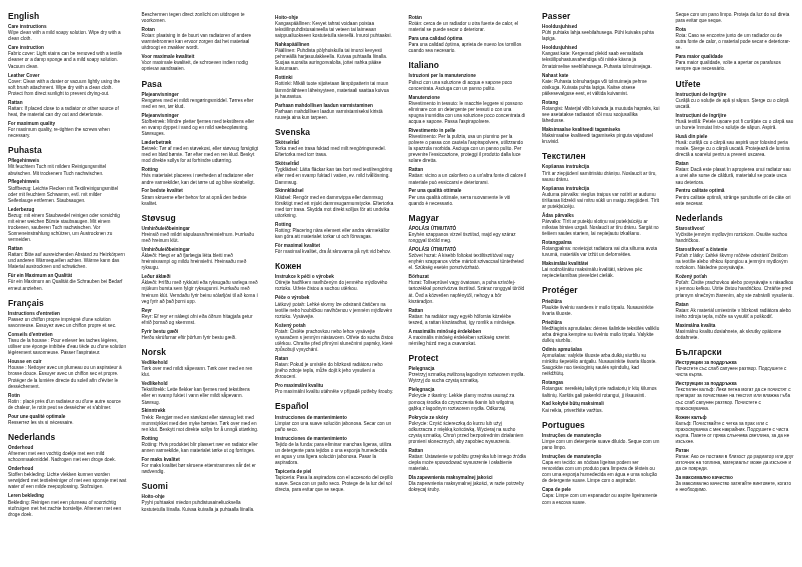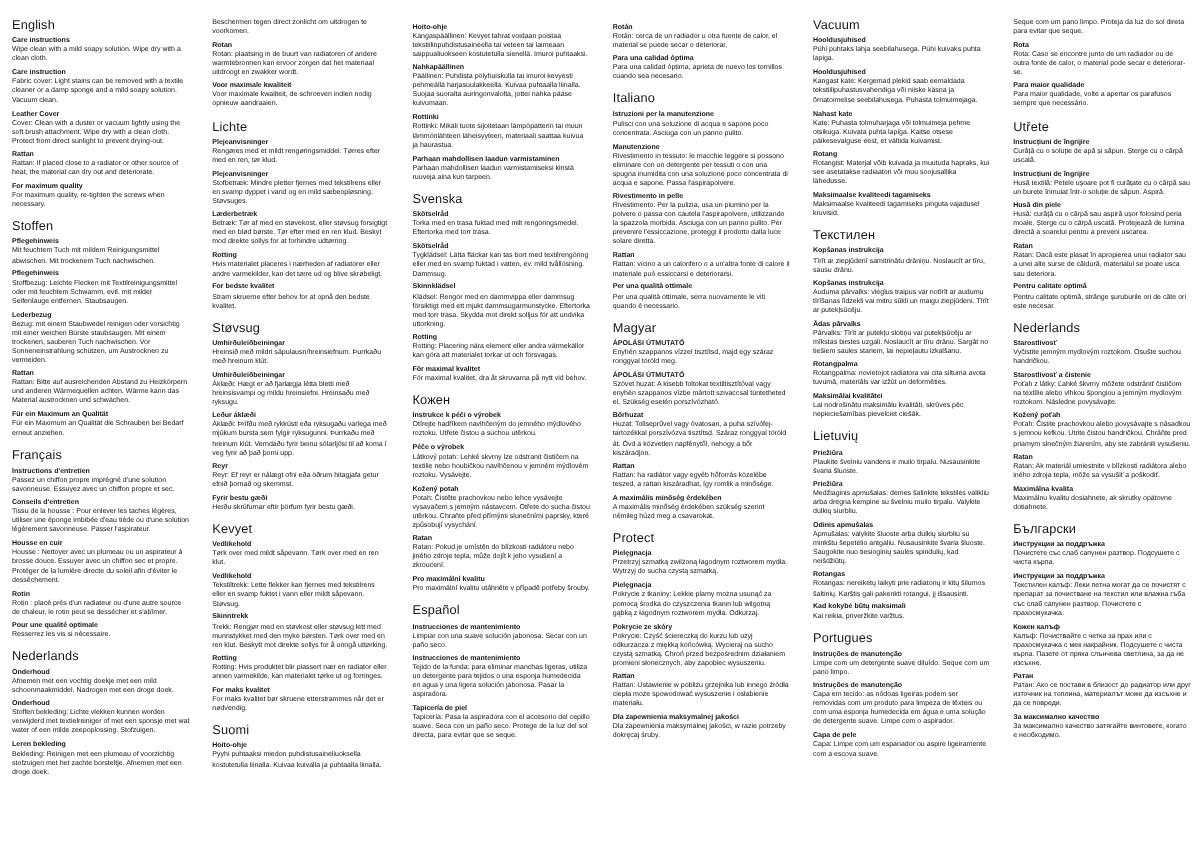--- a/index.html
+++ b/index.html
@@ -3,21 +3,21 @@
 <meta charset="utf-8">
 <style>
   html,body { margin:0; padding:0; background:#ffffff; }
   .sheet {
     width:802px; height:567px; background:#ffffff;
     font-family:"Liberation Sans", sans-serif; color:#151515;
     overflow:hidden; box-sizing:border-box; padding:12px 8px 8px 8px;
   }
   .cols { display:flex; gap:15px; height:100%; }
   .col { flex:1 1 0; min-width:0; }
-  .lang { font-size:8.5px; font-weight:400; line-height:1.1; margin:7px 0 2.5px 0; letter-spacing:0.1px; }
+  .lang { font-size:8.5px; font-weight:700; line-height:1.1; margin:7px 0 2.5px 0; letter-spacing:0.1px; }
   .col .lang:first-child { margin-top:0; }
   .head { font-size:4.7px; font-weight:700; line-height:1.3; margin:2.8px 0 0 0; }
   .para { font-size:4.7px; font-weight:400; line-height:1.3; margin:0 0 0.5px 0; }
 </style>
 </head>
 <body>
 
 <div class="sheet">
   <div class="cols" id="cols">
       <div class="col">
@@ -25,21 +25,21 @@
         <div class="head">Care instructions</div>
         <div class="para">Wipe clean with a mild soapy solution. Wipe dry with a clean cloth.</div>
         <div class="head">Care instruction</div>
         <div class="para">Fabric cover: Light stains can be removed with a textile cleaner or a damp sponge and a mild soapy solution. Vacuum clean.</div>
         <div class="head">Leather Cover</div>
         <div class="para">Cover: Clean with a duster or vacuum lightly using the soft brush attachment. Wipe dry with a clean cloth. Protect from direct sunlight to prevent drying-out.</div>
         <div class="head">Rattan</div>
         <div class="para">Rattan: If placed close to a radiator or other source of heat, the material can dry out and deteriorate.</div>
         <div class="head">For maximum quality</div>
         <div class="para">For maximum quality, re-tighten the screws when necessary.</div>
-        <div class="lang">Stoffen</div>
+        <div class="lang">Puhasta</div>
         <div class="head">Pflegehinweis</div>
         <div class="para">Mit feuchtem Tuch mit mildem Reinigungsmittel abwischen. Mit trockenem Tuch nachwischen.</div>
         <div class="head">Pflegehinweis</div>
         <div class="para">Stoffbezug: Leichte Flecken mit Textilreinigungsmittel oder mit feuchtem Schwamm, evtl. mit milder Seifenlauge entfernen. Staubsaugen.</div>
         <div class="head">Lederbezug</div>
         <div class="para">Bezug: mit einem Staubwedel reinigen oder vorsichtig mit einer weichen Bürste staubsaugen. Mit einem trockenen, sauberen Tuch nachwischen. Vor Sonneneinstrahlung schützen, um Austrocknen zu vermeiden.</div>
         <div class="head">Rattan</div>
         <div class="para">Rattan: Bitte auf ausreichenden Abstand zu Heizkörpern und anderen Wärmequellen achten. Wärme kann das Material austrocknen und schwächen.</div>
         <div class="head">Für ein Maximum an Qualität</div>
         <div class="para">Für ein Maximum an Qualität die Schrauben bei Bedarf erneut anziehen.</div>
@@ -61,21 +61,21 @@
         <div class="para">Stoffen bekleding: Lichte vlekken kunnen worden verwijderd met textielreiniger of met een sponsje met wat water of een milde zeepoplossing. Stofzuigen.</div>
         <div class="head">Leren bekleding</div>
         <div class="para">Bekleding: Reinigen met een plumeau of voorzichtig stofzuigen met het zachte borsteltje. Afnemen met een droge doek.</div>
       </div>
       <div class="col">
         <div class="para">Beschermen tegen direct zonlicht om uitdrogen te voorkomen.</div>
         <div class="head">Rotan</div>
         <div class="para">Rotan: plaatsing in de buurt van radiatoren of andere warmtebronnen kan ervoor zorgen dat het materiaal uitdroogt en zwakker wordt.</div>
         <div class="head">Voor maximale kwaliteit</div>
         <div class="para">Voor maximale kwaliteit, de schroeven indien nodig opnieuw aandraaien.</div>
-        <div class="lang">Lichte</div>
+        <div class="lang">Pasa</div>
         <div class="head">Plejeanvisninger</div>
         <div class="para">Rengøres med et mildt rengøringsmiddel. Tørres efter med en ren, tør klud.</div>
         <div class="head">Plejeanvisninger</div>
         <div class="para">Stofbetræk: Mindre pletter fjernes med tekstilrens eller en svamp dyppet i vand og en mild sæbeopløsning. Støvsuges.</div>
         <div class="head">Læderbetræk</div>
         <div class="para">Betræk: Tør af med en støvekost, eller støvsug forsigtigt med en blød børste. Tør efter med en ren klud. Beskyt mod direkte sollys for at forhindre udtørring.</div>
         <div class="head">Rotting</div>
         <div class="para">Hvis materialet placeres i nærheden af radiatorer eller andre varmekilder, kan det tørre ud og blive skrøbeligt.</div>
         <div class="head">For bedste kvalitet</div>
         <div class="para">Stram skruerne efter behov for at opnå den bedste kvalitet.</div>
@@ -83,21 +83,21 @@
         <div class="head">Umhirðuleiðbeiningar</div>
         <div class="para">Hreinsið með mildri sápulausn/hreinsiefnum. Þurrkaðu með hreinum klút.</div>
         <div class="head">Umhirðuleiðbeiningar</div>
         <div class="para">Áklæði: Hægt er að fjarlægja létta bletti með hreinsisvampi og mildu hreinsiefni. Hreinsaðu með ryksugu.</div>
         <div class="head">Leður áklæði</div>
         <div class="para">Áklæði: Þrífðu með rykkústi eða ryksugaðu varlega með mjúkum bursta sem fylgir ryksugunni. Þurrkaðu með hreinum klút. Verndaðu fyrir beinu sólarljósi til að koma í veg fyrir að það þorni upp.</div>
         <div class="head">Reyr</div>
         <div class="para">Reyr: Ef reyr er nálægt ofni eða öðrum hitagjafa getur efnið þornað og skemmst.</div>
         <div class="head">Fyrir bestu gæði</div>
         <div class="para">Herðu skrúfurnar eftir þörfum fyrir bestu gæði.</div>
-        <div class="lang">Kevyet</div>
+        <div class="lang">Norsk</div>
         <div class="head">Vedlikehold</div>
         <div class="para">Tørk over med mildt såpevann. Tørk over med en ren klut.</div>
         <div class="head">Vedlikehold</div>
         <div class="para">Tekstiltrekk: Lette flekker kan fjernes med tekstilrens eller en svamp fuktet i vann eller mildt såpevann. Støvsug.</div>
         <div class="head">Skinntrekk</div>
         <div class="para">Trekk: Rengjør med en støvkost eller støvsug lett med munnstykket med den myke børsten. Tørk over med en ren klut. Beskytt mot direkte sollys for å unngå uttørking.</div>
         <div class="head">Rotting</div>
         <div class="para">Rotting: Hvis produktet blir plassert nær en radiator eller annen varmekilde, kan materialet tørke ut og forringes.</div>
         <div class="head">For maks kvalitet</div>
         <div class="para">For maks kvalitet bør skruene etterstrammes når det er nødvendig.</div>
@@ -177,21 +177,21 @@
         <div class="head">Pielęgnacja</div>
         <div class="para">Pokrycie z tkaniny: Lekkie plamy można usunąć za pomocą środka do czyszczenia tkanin lub wilgotną gąbką z łagodnym roztworem mydła. Odkurzaj.</div>
         <div class="head">Pokrycie ze skóry</div>
         <div class="para">Pokrycie: Czyść ściereczką do kurzu lub użyj odkurzacza z miękką końcówką. Wycieraj na sucho czystą szmatką. Chroń przed bezpośrednim działaniem promieni słonecznych, aby zapobiec wysuszeniu.</div>
         <div class="head">Rattan</div>
         <div class="para">Rattan: Ustawienie w pobliżu grzejnika lub innego źródła ciepła może spowodować wysuszenie i osłabienie materiału.</div>
         <div class="head">Dla zapewnienia maksymalnej jakości</div>
         <div class="para">Dla zapewnienia maksymalnej jakości, w razie potrzeby dokręcaj śruby.</div>
       </div>
       <div class="col">
-        <div class="lang">Vacuum</div>
+        <div class="lang">Passer</div>
         <div class="head">Hooldusjuhised</div>
         <div class="para">Pühi puhtaks lahja seebilahusega. Pühi kuivaks puhta lapiga.</div>
         <div class="head">Hooldusjuhised</div>
         <div class="para">Kangast kate: Kergemad plekid saab eemaldada tekstiilipuhastusvahendiga või niiske käsna ja õrnatoimelise seebilahusega. Puhasta tolmuimejaga.</div>
         <div class="head">Nahast kate</div>
         <div class="para">Kate: Puhasta tolmuharjaga või tolmuimeja pehme otsikuga. Kuivata puhta lapiga. Kaitse otsese päikesevalguse eest, et vältida kuivamist.</div>
         <div class="head">Rotang</div>
         <div class="para">Rotangist: Materjal võib kuivada ja muutuda hapraks, kui see asetatakse radiaatori või muu soojusallika lähedusse.</div>
         <div class="head">Maksimaalse kvaliteedi tagamiseks</div>
         <div class="para">Maksimaalse kvaliteedi tagamiseks pinguta vajadusel kruvisid.</div>
@@ -199,21 +199,21 @@
         <div class="head">Kopšanas instrukcija</div>
         <div class="para">Tīrīt ar ziepjūdenī samitrinātu drāniņu. Noslaucīt ar tīru, sausu drānu.</div>
         <div class="head">Kopšanas instrukcija</div>
         <div class="para">Auduma pārvalks: vieglus traipus var notīrīt ar audumu tīrīšanas līdzekli vai mitru sūkli un maigu ziepjūdeni. Tīrīt ar putekļsūcēju.</div>
         <div class="head">Ādas pārvalks</div>
         <div class="para">Pārvalks: Tīrīt ar putekļu slotiņu vai putekļsūcēju ar mīkstas birstes uzgali. Noslaucīt ar tīru drānu. Sargāt no tiešiem saules stariem, lai nepieļautu izkalšanu.</div>
         <div class="head">Rotangpalma</div>
         <div class="para">Rotangpalma: novietojot radiatora vai cita siltuma avota tuvumā, materiāls var izžūt un deformēties.</div>
         <div class="head">Maksimālai kvalitātei</div>
         <div class="para">Lai nodrošinātu maksimālu kvalitāti, skrūves pēc nepieciešamības pievelciet ciešāk.</div>
-        <div class="lang">Lietuvių</div>
+        <div class="lang">Protéger</div>
         <div class="head">Priežiūra</div>
         <div class="para">Plaukite švelniu vandens ir muilo tirpalu. Nusausinkite švaria šluoste.</div>
         <div class="head">Priežiūra</div>
         <div class="para">Medžiaginis apmušalas: dėmes šalinkite tekstilės valikliu arba drėgna kempine su švelniu muilo tirpalu. Valykite dulkių siurbliu.</div>
         <div class="head">Odinis apmušalas</div>
         <div class="para">Apmušalas: valykite šluoste arba dulkių siurbliu su minkštu šepetėlio antgaliu. Nusausinkite švaria šluoste. Saugokite nuo tiesioginių saulės spindulių, kad neišdžiūtų.</div>
         <div class="head">Rotangas</div>
         <div class="para">Rotangas: nereikėtų laikyti prie radiatorių ir kitų šilumos šaltinių. Karštis gali pakenkti rotangui, jį išsausinti.</div>
         <div class="head">Kad kokybė būtų maksimali</div>
         <div class="para">Kai reikia, priveržkite varžtus.</div>

